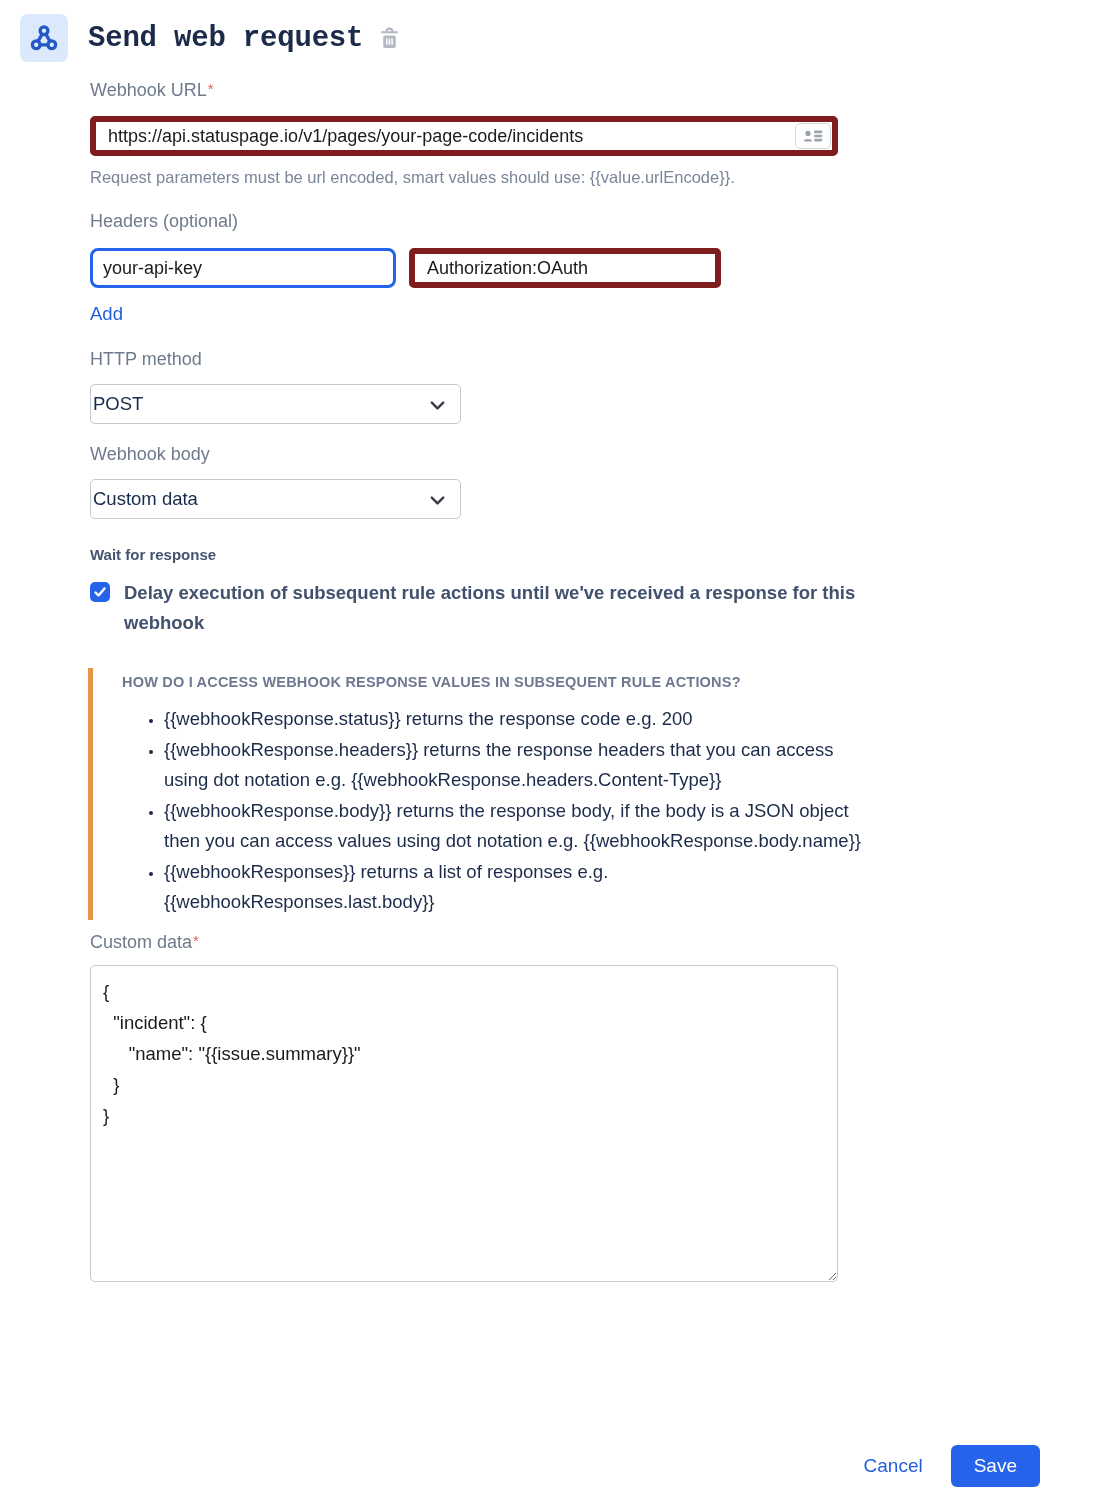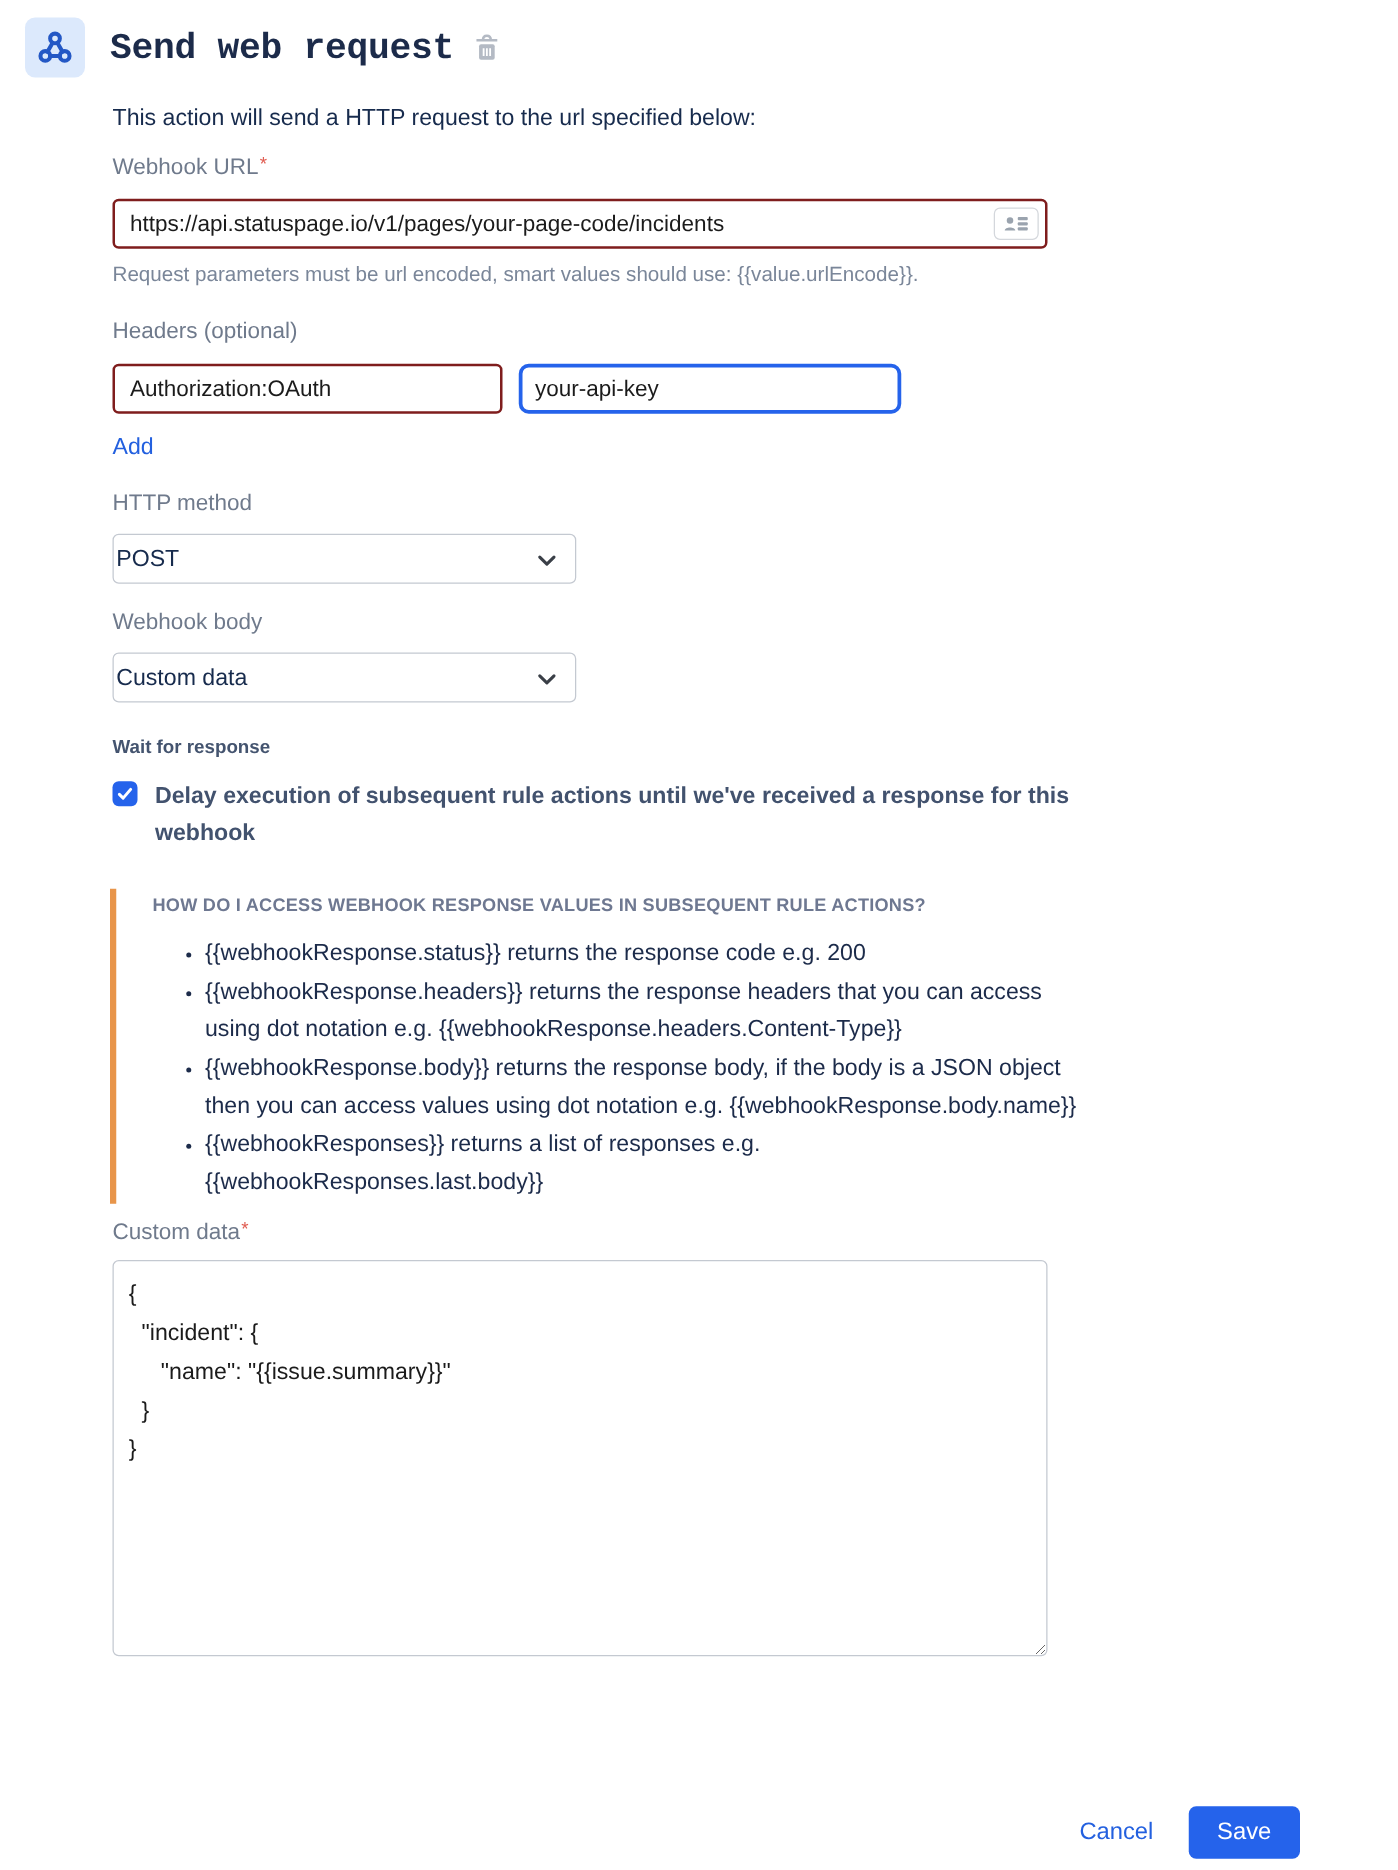--- a/index.html
+++ b/index.html
@@ -27,21 +27,21 @@
   .intro { margin-top: 21px; font-size: 18.5px; color: #172B4D; }
 
   .field-label { font-size: 18px; color: #6F7A8C; }
   .req { color: #E05C51; font-size: 15px; vertical-align: top; margin-left: 1px; }
 
   .lbl-webhook-url { margin-top: 18px; }
 
   .url-wrap { position: relative; width: 748px; margin-top: 15px; }
   .text-input {
     width: 100%; height: 40px;
-    border: 2px solid #7f1d1d; border-radius: 5px;
+    border: 6px solid #7f1d1d; border-radius: 5px;
     padding: 0 12px; font-size: 18px; color: #1b1b1b;
     font-family: "Liberation Sans", sans-serif;
     background: #fff; outline: none;
   }
   .autofill-icon {
     position: absolute; right: 7px; top: 7px;
     width: 36px; height: 26px; border: 1px solid #D4D7DC; border-radius: 5px;
     background: #fff; display: flex; align-items: center; justify-content: center;
   }
   .helper { margin-top: 12px; font-size: 16.5px; color: #7A8699; }
@@ -152,43 +152,42 @@
         <path d="M2 6 H18"></path>
         <path d="M7 6 C7 3.5 8 2.5 10 2.5 C12 2.5 13 3.5 13 6"></path>
         <rect x="4" y="9" width="12" height="12" rx="1.6" fill="#B4BAC4" stroke="none"></rect>
         <path d="M7.5 12 V18 M10 12 V18 M12.5 12 V18" stroke="#fff" stroke-width="1.4"></path>
       </svg>
     </button>
   </div>
 </div>
 
 <div class="content">
-  <div class="intro">This action will send a HTTP request to the url specified below:</div>
 
   <div class="field-label lbl-webhook-url">
     <span>Webhook URL</span><span class="req">*</span>
   </div>
   <div class="url-wrap">
     <input class="text-input" type="text" value="https://api.statuspage.io/v1/pages/your-page-code/incidents" style="">
     <span class="autofill-icon">
       <svg width="22" height="16" viewBox="0 0 22 16" fill="#9AA3AE">
         <circle cx="6" cy="5.4" r="2.6"></circle>
         <path d="M1.8 13.4 C1.8 10.2 10.2 10.2 10.2 13.4 Z"></path>
         <rect x="12.2" y="2.6" width="8" height="2.6" rx="0.8"></rect>
         <rect x="12.2" y="6.7" width="8" height="2.6" rx="0.8"></rect>
         <rect x="12.2" y="10.8" width="8" height="2.6" rx="0.8"></rect>
       </svg>
     </span>
   </div>
   <div class="helper">Request parameters must be url encoded, smart values should use: {{value.urlEncode}}.</div>
 
   <div class="field-label lbl-headers">Headers (optional)</div>
   <div class="headers-row">
+    <input class="text-input header-val focused" type="text" value="your-api-key" style="">
     <input class="text-input header-key" type="text" value="Authorization:OAuth" style="">
-    <input class="text-input header-val focused" type="text" value="your-api-key" style="">
   </div>
   <a class="add-link">Add</a>
 
   <div class="field-label lbl-method">HTTP method</div>
   <div class="select">
     <span>POST</span>
     <svg class="chev" width="19" height="19" viewBox="0 0 20 20" fill="none" stroke="#3A3F47" stroke-width="2.6" stroke-linecap="round" stroke-linejoin="round">
       <path d="M4 7 L10 13 L16 7"></path>
     </svg>
   </div>

